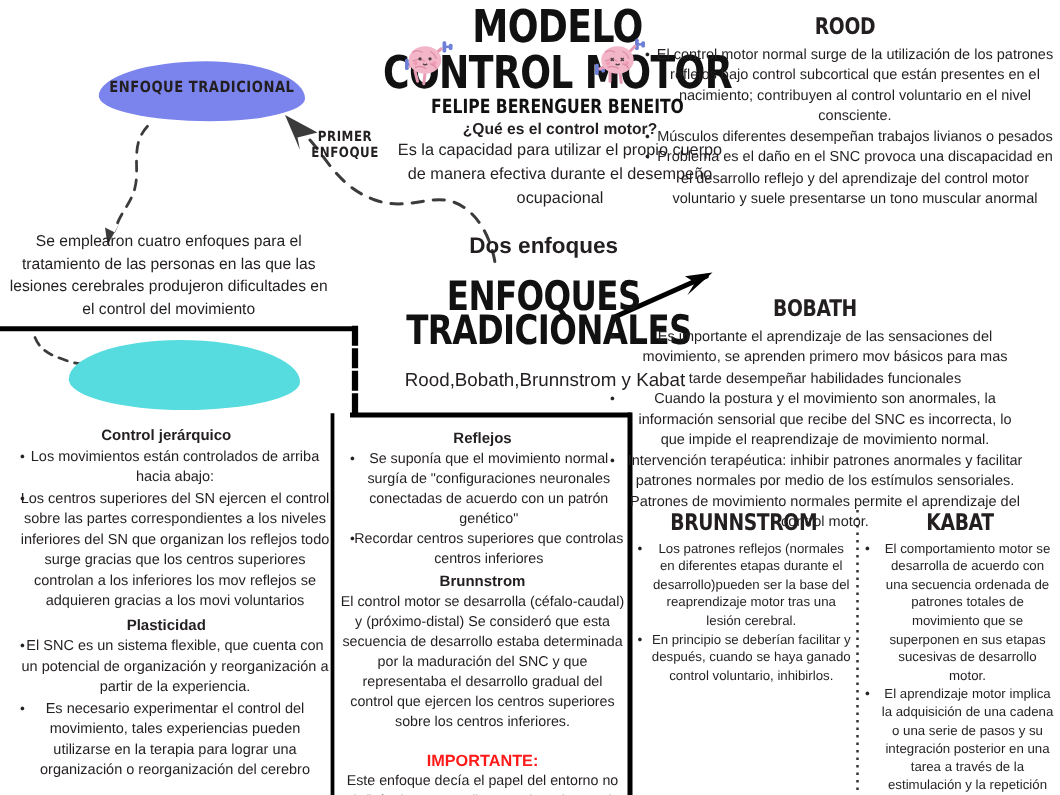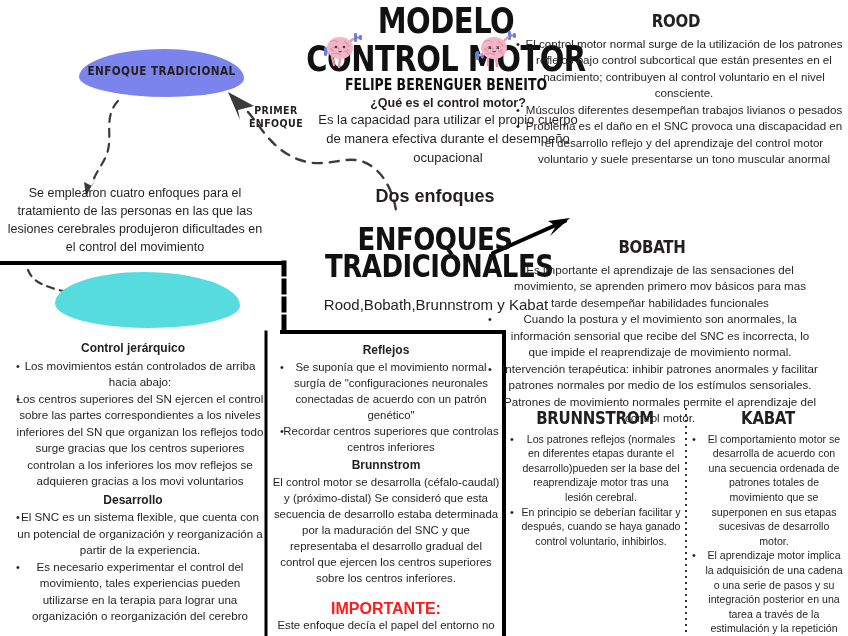--- a/index.html
+++ b/index.html
@@ -93,21 +93,21 @@
 
   #col-left{left:2px;top:338px;width:262px;font-size:11.6px;line-height:16.5px;}
   #col-left ul.b>li{padding-left:14px;}
   #col-left ul.b>li::before{left:14px;}
 
   #col-mid{left:272px;top:340px;width:228px;font-size:11.4px;line-height:16px;}
   #col-mid ul.b>li{padding-left:10px;}
   #col-mid ul.b>li::before{left:8px;}
   #col-mid .plain{text-align:center;}
   #importante{margin-top:15px;}
-  #importante .imp-label{color:#ff1a1a;font-weight:bold;text-align:center;font-size:16px;}
+  #importante .imp-label{color:#ff1a1a;font-weight:bold;text-align:center;font-size:13px;}
 
   #col-rood{left:508px;top:6px;width:336px;font-size:11.6px;line-height:16.5px;}
   #col-rood ul.b>li{padding-left:16px;}
   #col-rood ul.b>li::before{left:8px;}
 
   #col-bobath{left:484px;top:232px;width:336px;font-size:11.6px;line-height:16.5px;}
   #col-bobath ul.b>li{padding-left:16px;}
   #col-bobath ul.b>li::before{left:4px;}
 
   #col-brunn{left:508px;top:404px;width:174px;font-size:10.6px;line-height:14.6px;}
@@ -220,21 +220,21 @@
   <div id="blob-cyan"></div>
 
   <div id="left-para">Se emplearon cuatro enfoques para el tratamiento de las personas en las que las lesiones cerebrales produjeron dificultades en el control del movimiento</div>
 
   <div class="col" id="col-left">
     <div class="sec-head">Control jerárquico</div>
     <ul class="b">
       <li>Los movimientos están controlados de arriba hacia abajo:</li>
       <li>Los centros superiores del SN ejercen el control sobre las partes correspondientes a los niveles inferiores del SN que organizan los reflejos todo surge gracias que los centros superiores controlan a los inferiores los mov reflejos se adquieren gracias a los movi voluntarios</li>
     </ul>
-    <div class="sec-head">Desarrollo</div>
+    <div class="sec-head">Plasticidad</div>
     <ul class="b">
       <li>El SNC es un sistema flexible, que cuenta con un potencial de organización y reorganización a partir de la experiencia.</li>
       <li>Es necesario experimentar el control del movimiento, tales experiencias pueden utilizarse en la terapia para lograr una organización o reorganización del cerebro</li>
     </ul>
   </div>
 
   <div class="col" id="col-mid">
     <div class="sec-head">Reflejos</div>
     <ul class="b">
       <li>Se suponía que el movimiento normal surgía de "configuraciones neuronales conectadas de acuerdo con un patrón genético"</li>

